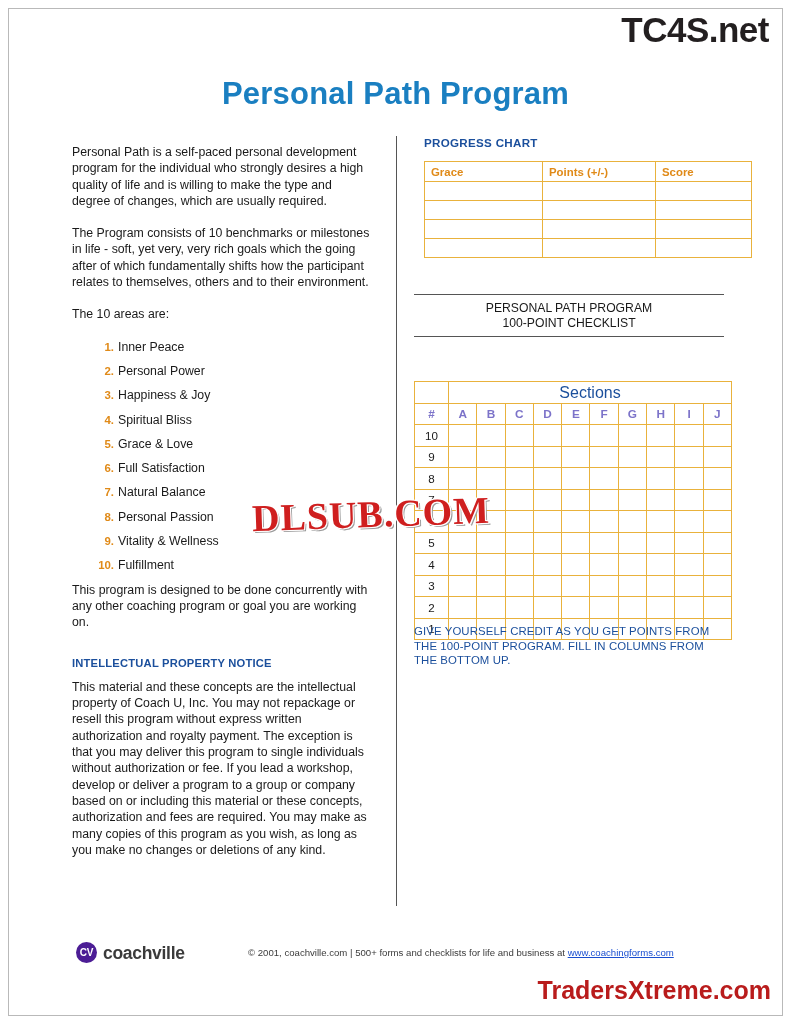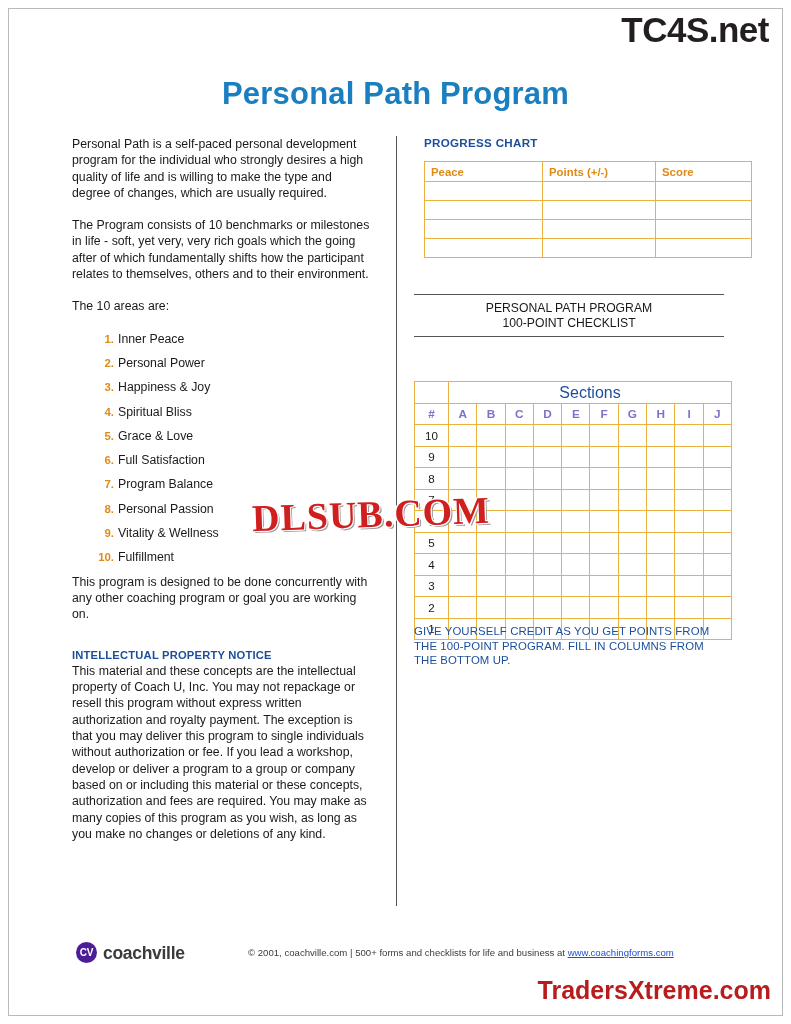--- a/index.html
+++ b/index.html
@@ -68,21 +68,21 @@
   .left-col {
     position: absolute;
     left: 72px;
     top: 136px;
     width: 300px;
     color: #1a1a1a;
     font-size: 12.3px;
     line-height: 16.3px;
   }
   .left-col p {
-    margin: 0 0 16px 0;
+    margin: 8px 0 16px 0;
   }
   .areas-intro {
     margin-top: 2px;
   }
   ol.areas {
     margin: 12px 0 0 0;
     padding: 0 0 0 46px;
     list-style: none;
     counter-reset: areacount;
   }
@@ -315,21 +315,21 @@
     <p>The Program consists of 10 benchmarks or milestones in life - soft, yet very, very rich goals which the going after of which fundamentally shifts how the participant relates to themselves, others and to their environment.</p>
     <p class="areas-intro">The 10 areas are:</p>
 
     <ol class="areas">
       <li>Inner Peace</li>
       <li>Personal Power</li>
       <li>Happiness &amp; Joy</li>
       <li>Spiritual Bliss</li>
       <li>Grace &amp; Love</li>
       <li>Full Satisfaction</li>
-      <li>Program Balance</li>
+      <li>Natural Balance</li>
       <li>Personal Passion</li>
       <li>Vitality &amp; Wellness</li>
       <li>Fulfillment</li>
     </ol>
 
     <p class="concurrent-note">This program is designed to be done concurrently with any other coaching program or goal you are working on.</p>
 
     <div class="ip-heading">INTELLECTUAL PROPERTY NOTICE</div>
 
     <p class="ip-body">This material and these concepts are the intellectual property of Coach U, Inc. You may not repackage or resell this program without express written authorization and royalty payment. The exception is that you may deliver this program to single individuals without authorization or fee. If you lead a workshop, develop or deliver a program to a group or company based on or including this material or these concepts, authorization and fees are required. You may make as many copies of this program as you wish, as long as you make no changes or deletions of any kind.</p>
@@ -340,21 +340,21 @@
     <div class="section-label">PROGRESS CHART</div>
 
     <table class="progress">
       <colgroup>
           <col class="c1">
           <col class="c2">
           <col class="c3">
         </colgroup>
       <thead>
         <tr>
-          <th>Peace</th>
+          <th>Grace</th>
           <th>Points (+/-)</th>
           <th>Score</th>
         </tr>
       </thead>
       <tbody>
         <tr>
           <td></td>
           <td></td>
           <td></td>
         </tr>

